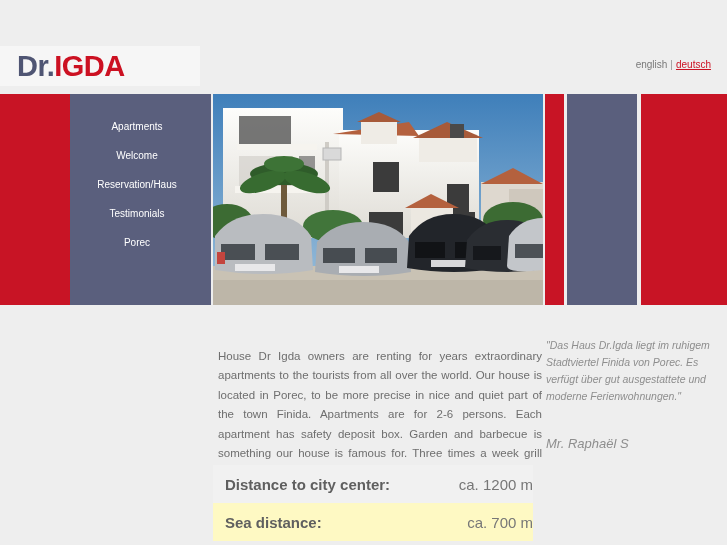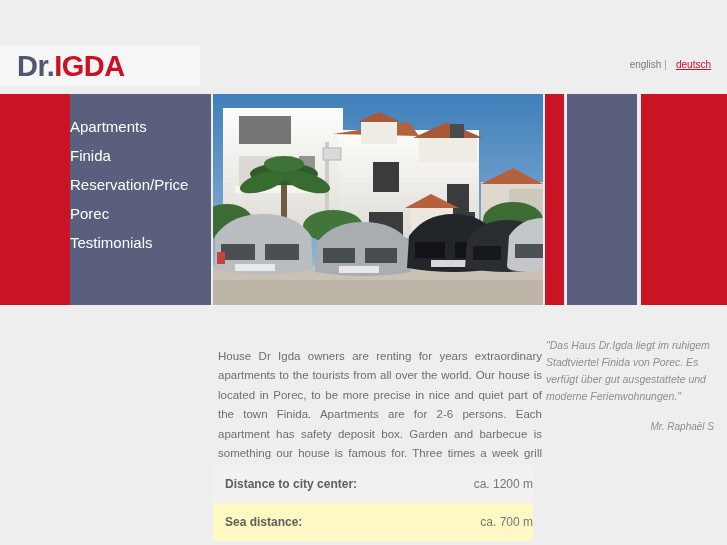--- a/index.html
+++ b/index.html
@@ -47,21 +47,20 @@
     right: 16px; top: 59px;
     font-size: 10px;
     color: #787878;
     white-space: nowrap;
   }
   .lang .sep { color: #999; margin: 0 3px; }
   .lang .en { color: #787878; text-decoration: none; margin-left: 13px; }
   .lang .de {
     color: #cc1122;
     text-decoration: underline;
-    margin-left: 6px;
   }
 
   
   .hero {
     position: absolute;
     left: 0; top: 94px;
     width: 727px; height: 211px;
   }
   .band-red-left {
     position: absolute;
@@ -72,24 +71,24 @@
   .nav-panel {
     position: absolute;
     left: 70px; top: 0;
     width: 141px; height: 211px;
     background: #5a5f7d;
     padding-top: 18px;
     box-sizing: border-box;
   }
   .nav-item {
     display: block;
-    text-align: left;
+    text-align: center;
     padding-right: 7px;
     color: #ffffff;
-    font-size: 15px;
+    font-size: 10px;
     line-height: 29px;
     text-decoration: none;
     white-space: nowrap;
     cursor: pointer;
   }
   .photo {
     position: absolute;
     left: 213px; top: 0;
     width: 330px; height: 211px;
     overflow: hidden;
@@ -132,35 +131,34 @@
   .testimonial {
     position: absolute;
     left: 546px; top: 32px;
     width: 168px;
     font-size: 10.5px;
     line-height: 17px;
     font-style: italic;
     color: #8e8e8e;
   }
   .testimonial-author {
-    margin-top: 13px;
-    text-align: right;
+    margin-top: 30px;
     font-style: italic;
     color: #8e8e8e;
-    font-size: 10px;
+    font-size: 13px;
   }
 
   .info-table {
     position: absolute;
     left: 213px; top: 160px;
     width: 320px;
     border-collapse: collapse;
   }
   .info-table td {
-    font-size: 12px;
+    font-size: 15px;
     color: #6e6e6e;
     padding: 0;
     height: 38px;
     vertical-align: middle;
   }
   .info-table tr.row-a td { background: #f1f1f1; }
   .info-table tr.row-b td { background: #fef9c3; }
   .info-table td.k {
     font-weight: bold;
     color: #5f5f5f;
@@ -181,24 +179,24 @@
   <div class="lang"><a class="en" href="#">english</a><span class="sep">|</span><a class="de" href="#">deutsch</a></div>
 
 </div>
 
 <div class="hero">
 
   <div class="band-red-left"></div>
 
   <div class="nav-panel">
     <a class="nav-item" href="#">Apartments</a>
-    <a class="nav-item" href="#">Finida</a>
-    <a class="nav-item" href="#">Reservation/Price</a>
+    <a class="nav-item" href="#">Welcome</a>
+    <a class="nav-item" href="#">Reservation/Haus</a>
+    <a class="nav-item" href="#">Testimonials</a>
     <a class="nav-item" href="#">Porec</a>
-    <a class="nav-item" href="#">Testimonials</a>
   </div>
 
   <div class="photo">
     <svg width="330" height="211" viewBox="0 0 330 211" preserveAspectRatio="none">
       <defs>
         <linearGradient id="sky" x1="0" y1="0" x2="0" y2="1">
           <stop offset="0%" stop-color="#3f7fba"></stop>
           <stop offset="100%" stop-color="#9fc2dd"></stop>
         </linearGradient>
         <linearGradient id="wall" x1="0" y1="0" x2="0" y2="1">

